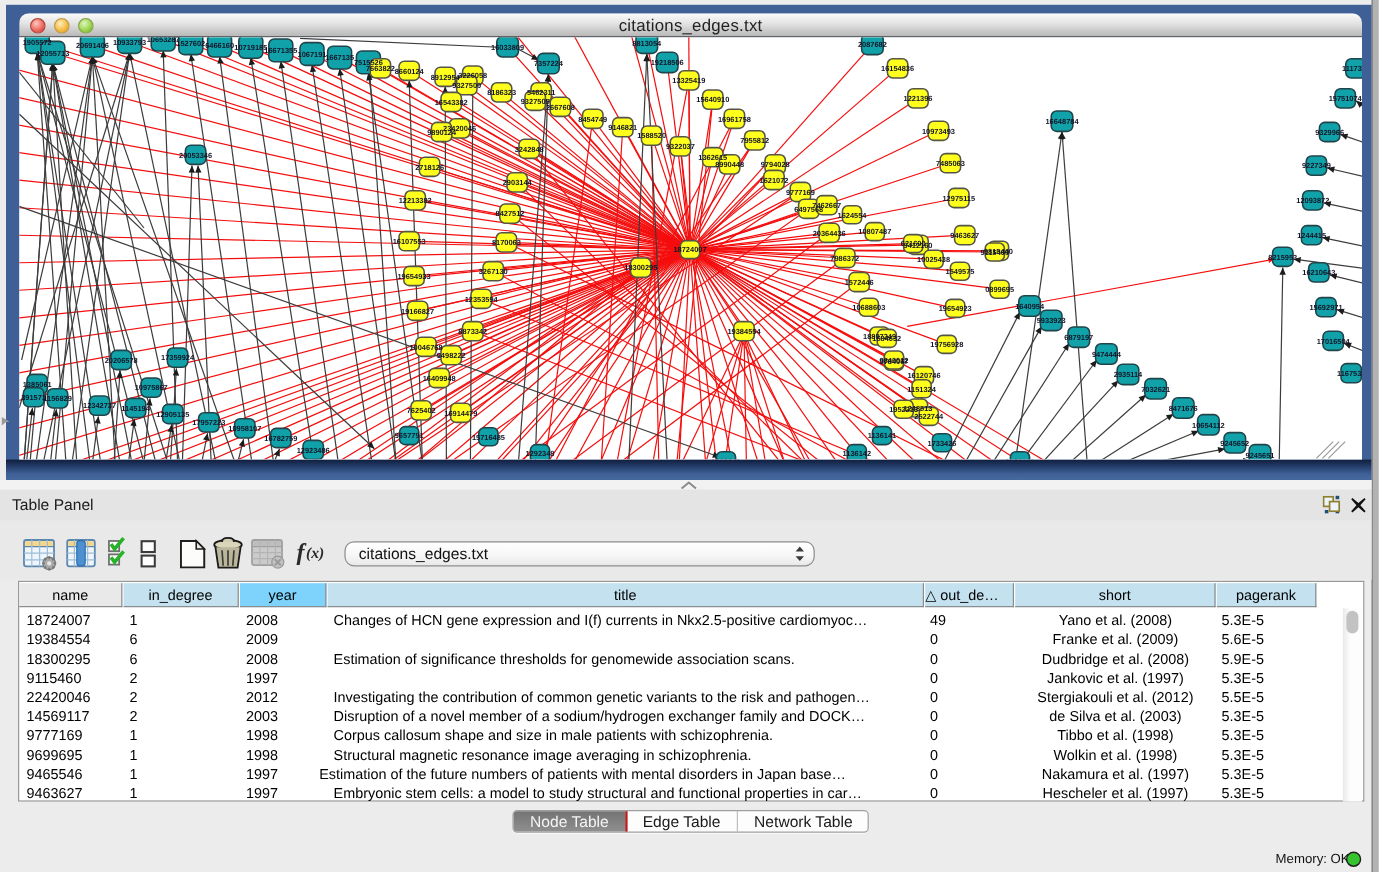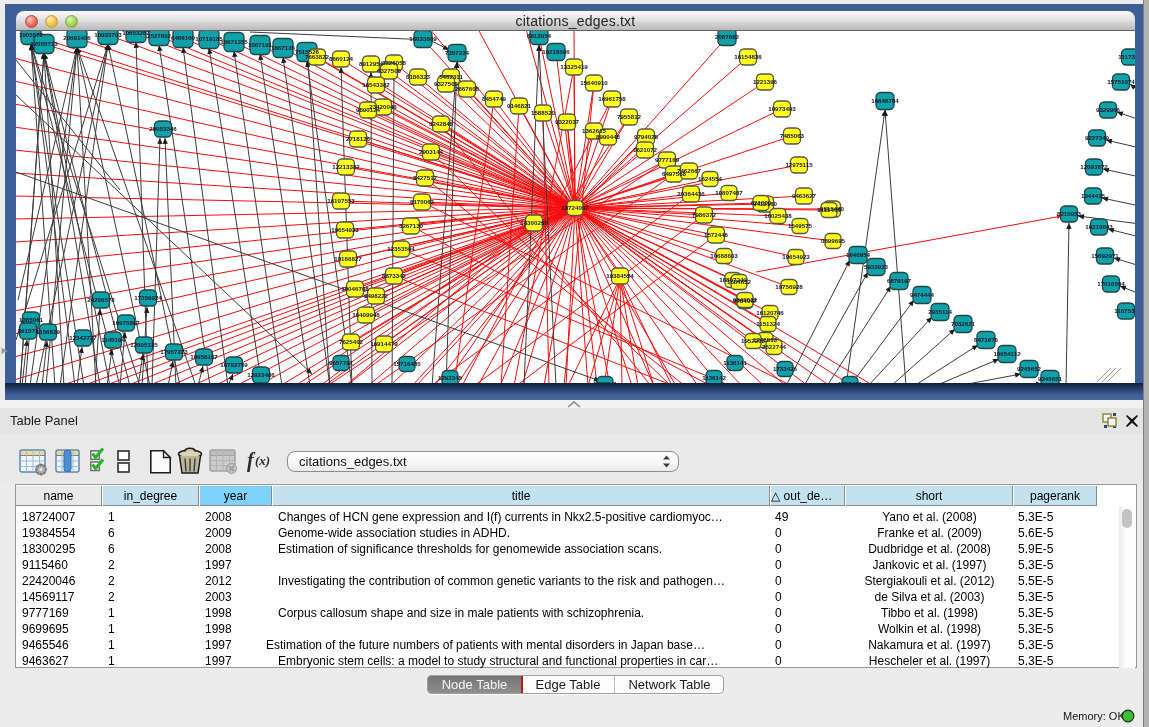--- a/index.html
+++ b/index.html
@@ -884,21 +884,20 @@
         <span class="c" style="left:187px;width:66px">2008</span>
         <span class="c" style="left:260px;width:492px">Changes of HCN gene expression and I(f) currents in Nkx2.5-positive cardiomyoc…</span>
         <span class="c" style="left:757px;width:70px">49</span>
         <span class="c" style="left:828px;width:167px;text-align:center">Yano et al. (2008)</span>
         <span class="c" style="left:1000px;width:80px">5.3E-5</span>
       </div>
       <div class="r" style="top:16px;width:1117px">
         <span class="c" style="left:4px;width:80px">19384554</span>
         <span class="c" style="left:90px;width:90px">6</span>
         <span class="c" style="left:187px;width:66px">2009</span>
-        <span class="c" style="left:260px;width:492px">Genome-wide association studies in ADHD.</span>
         <span class="c" style="left:757px;width:70px">0</span>
         <span class="c" style="left:828px;width:167px;text-align:center">Franke et al. (2009)</span>
         <span class="c" style="left:1000px;width:80px">5.6E-5</span>
       </div>
       <div class="r" style="top:32px;width:1117px">
         <span class="c" style="left:4px;width:80px">18300295</span>
         <span class="c" style="left:90px;width:90px">6</span>
         <span class="c" style="left:187px;width:66px">2008</span>
         <span class="c" style="left:260px;width:492px">Estimation of significance thresholds for genomewide association scans.</span>
         <span class="c" style="left:757px;width:70px">0</span>
@@ -919,37 +918,39 @@
         <span class="c" style="left:187px;width:66px">2012</span>
         <span class="c" style="left:260px;width:492px">Investigating the contribution of common genetic variants to the risk and pathogen…</span>
         <span class="c" style="left:757px;width:70px">0</span>
         <span class="c" style="left:828px;width:167px;text-align:center">Stergiakouli et al. (2012)</span>
         <span class="c" style="left:1000px;width:80px">5.5E-5</span>
       </div>
       <div class="r" style="top:80px;width:1117px">
         <span class="c" style="left:4px;width:80px">14569117</span>
         <span class="c" style="left:90px;width:90px">2</span>
         <span class="c" style="left:187px;width:66px">2003</span>
+        <span class="c" style="left:260px;width:492px">Disruption of a novel member of a sodium/hydrogen exchanger family and DOCK…</span>
         <span class="c" style="left:757px;width:70px">0</span>
         <span class="c" style="left:828px;width:167px;text-align:center">de Silva et al. (2003)</span>
         <span class="c" style="left:1000px;width:80px">5.3E-5</span>
       </div>
       <div class="r" style="top:96px;width:1117px">
         <span class="c" style="left:4px;width:80px">9777169</span>
         <span class="c" style="left:90px;width:90px">1</span>
         <span class="c" style="left:187px;width:66px">1998</span>
         <span class="c" style="left:260px;width:492px">Corpus callosum shape and size in male patients with schizophrenia.</span>
         <span class="c" style="left:757px;width:70px">0</span>
         <span class="c" style="left:828px;width:167px;text-align:center">Tibbo et al. (1998)</span>
         <span class="c" style="left:1000px;width:80px">5.3E-5</span>
       </div>
       <div class="r" style="top:112px;width:1117px">
         <span class="c" style="left:4px;width:80px">9699695</span>
         <span class="c" style="left:90px;width:90px">1</span>
         <span class="c" style="left:187px;width:66px">1998</span>
+        <span class="c" style="left:260px;width:492px">Structural magnetic resonance image averaging in schizophrenia.</span>
         <span class="c" style="left:757px;width:70px">0</span>
         <span class="c" style="left:828px;width:167px;text-align:center">Wolkin et al. (1998)</span>
         <span class="c" style="left:1000px;width:80px">5.3E-5</span>
       </div>
       <div class="r" style="top:128px;width:1117px">
         <span class="c" style="left:4px;width:80px">9465546</span>
         <span class="c" style="left:90px;width:90px">1</span>
         <span class="c" style="left:187px;width:66px">1997</span>
         <span class="c" style="left:248px;width:492px">Estimation of the future numbers of patients with mental disorders in Japan base…</span>
         <span class="c" style="left:757px;width:70px">0</span>

